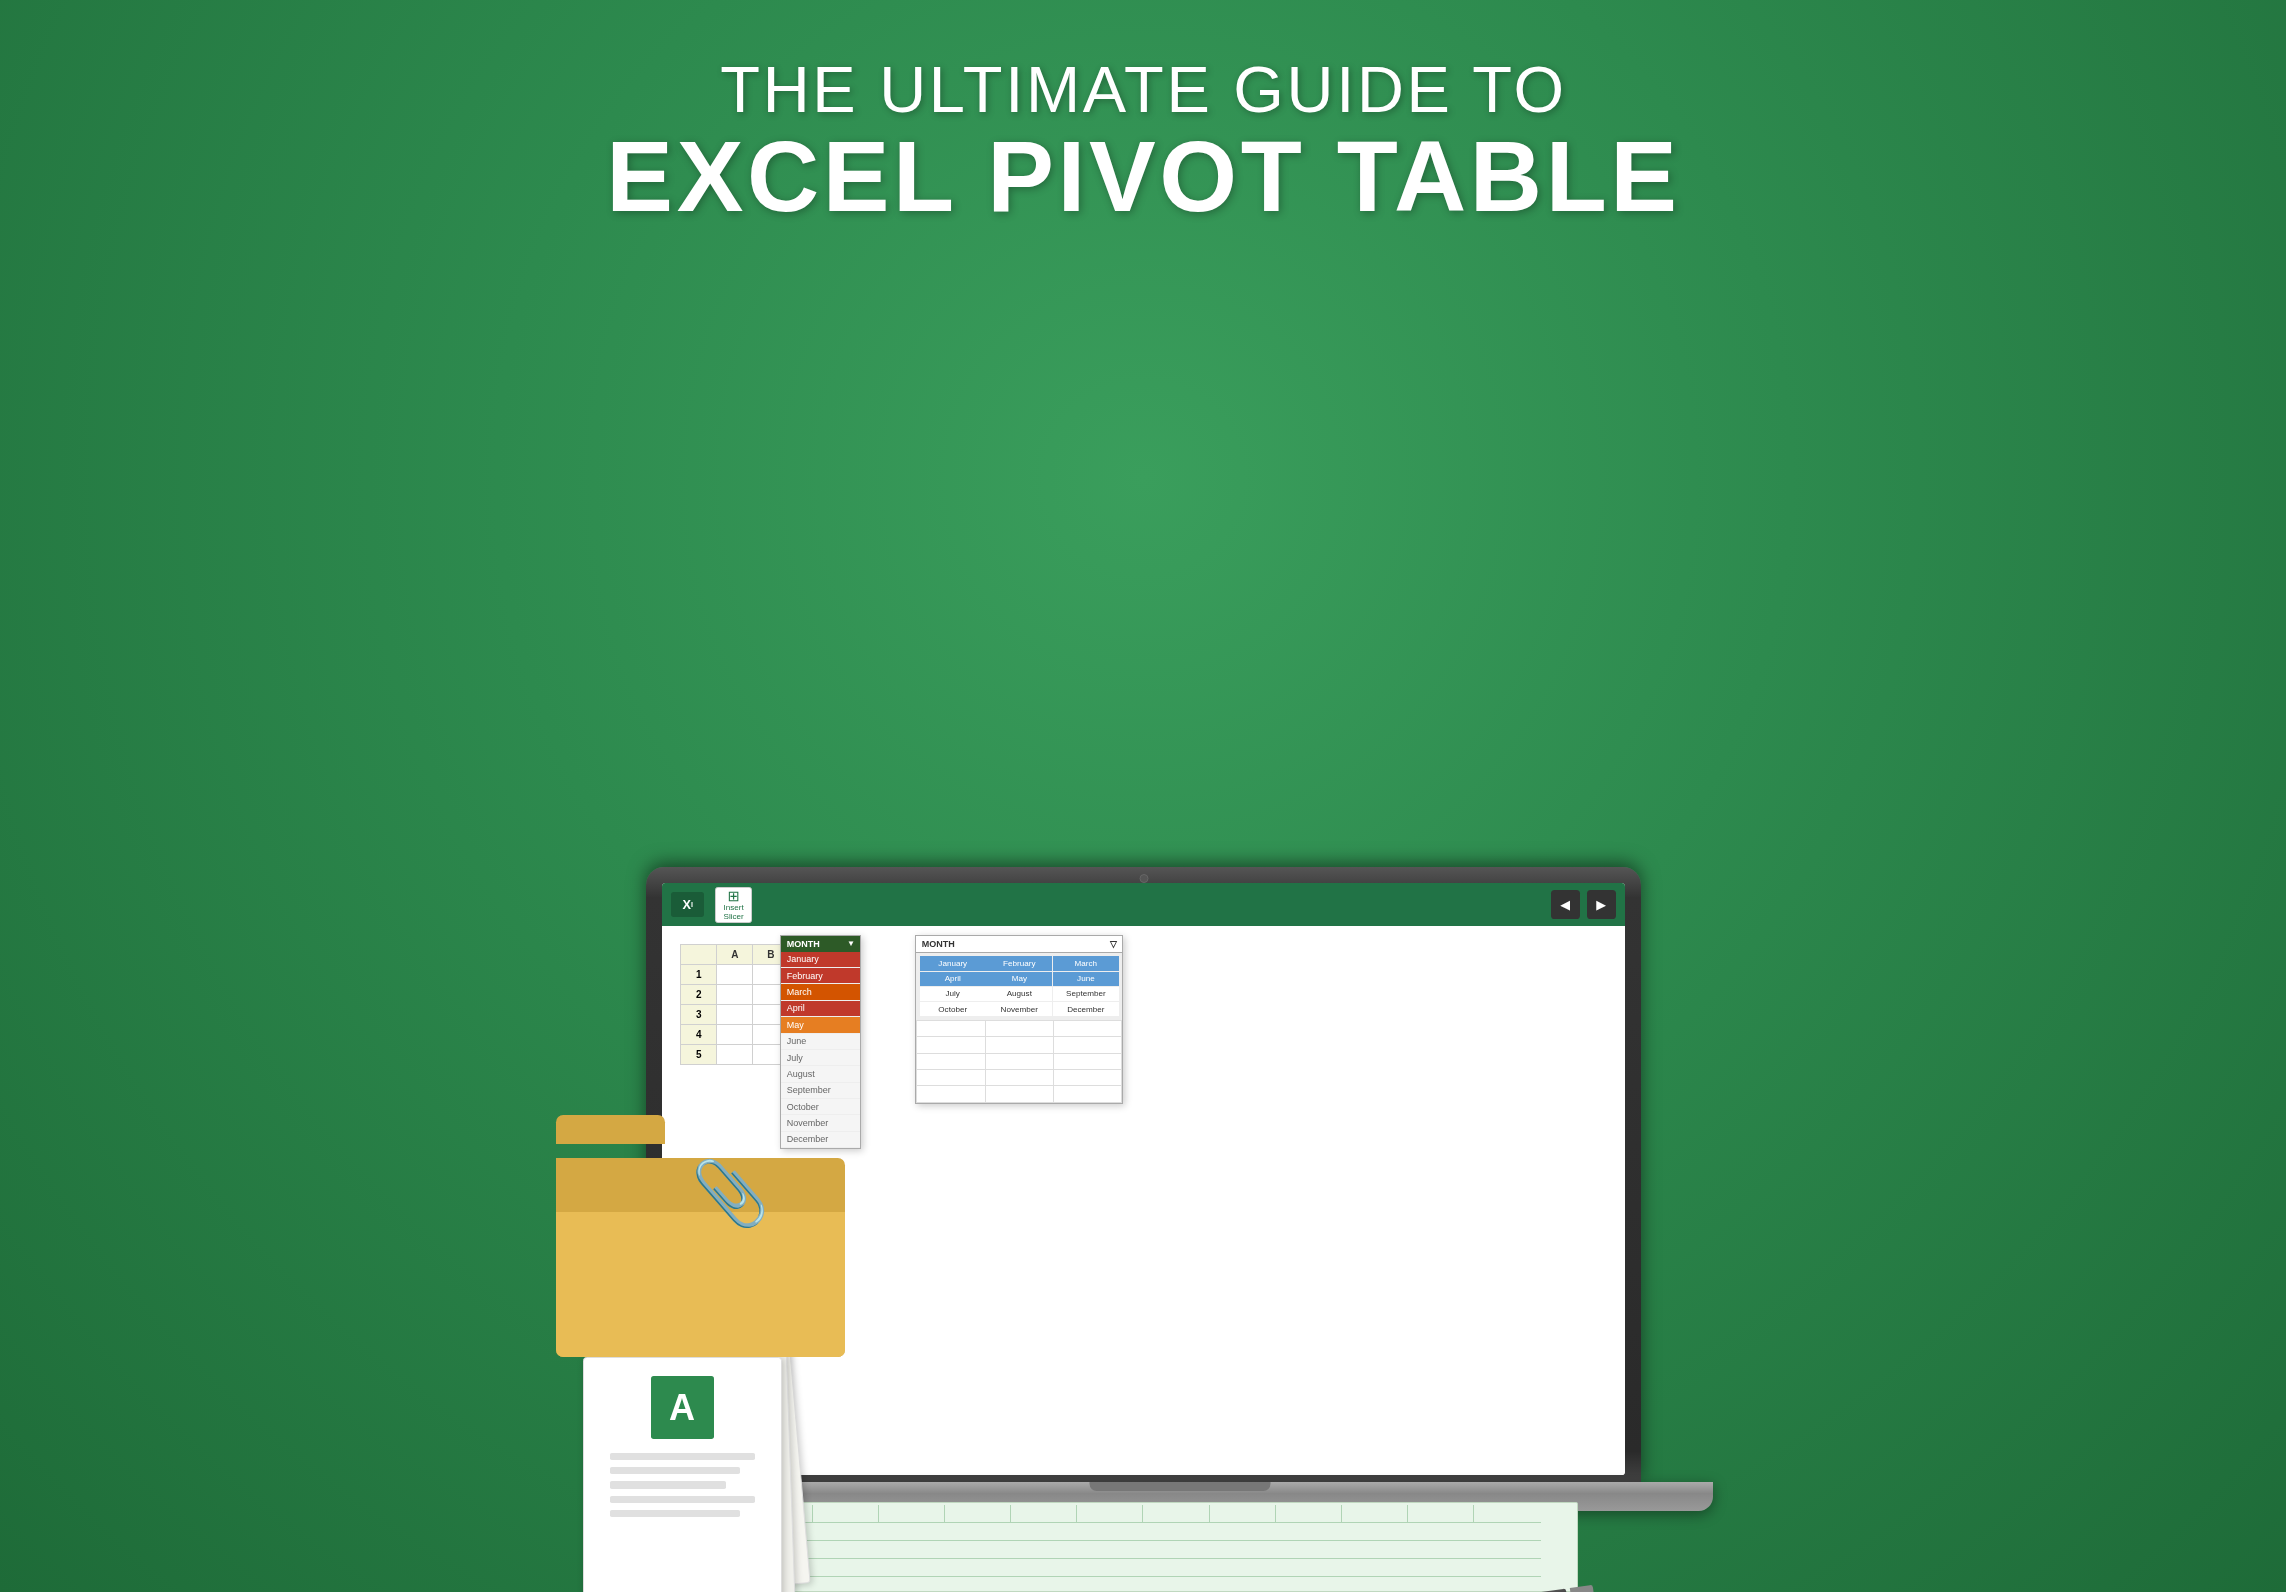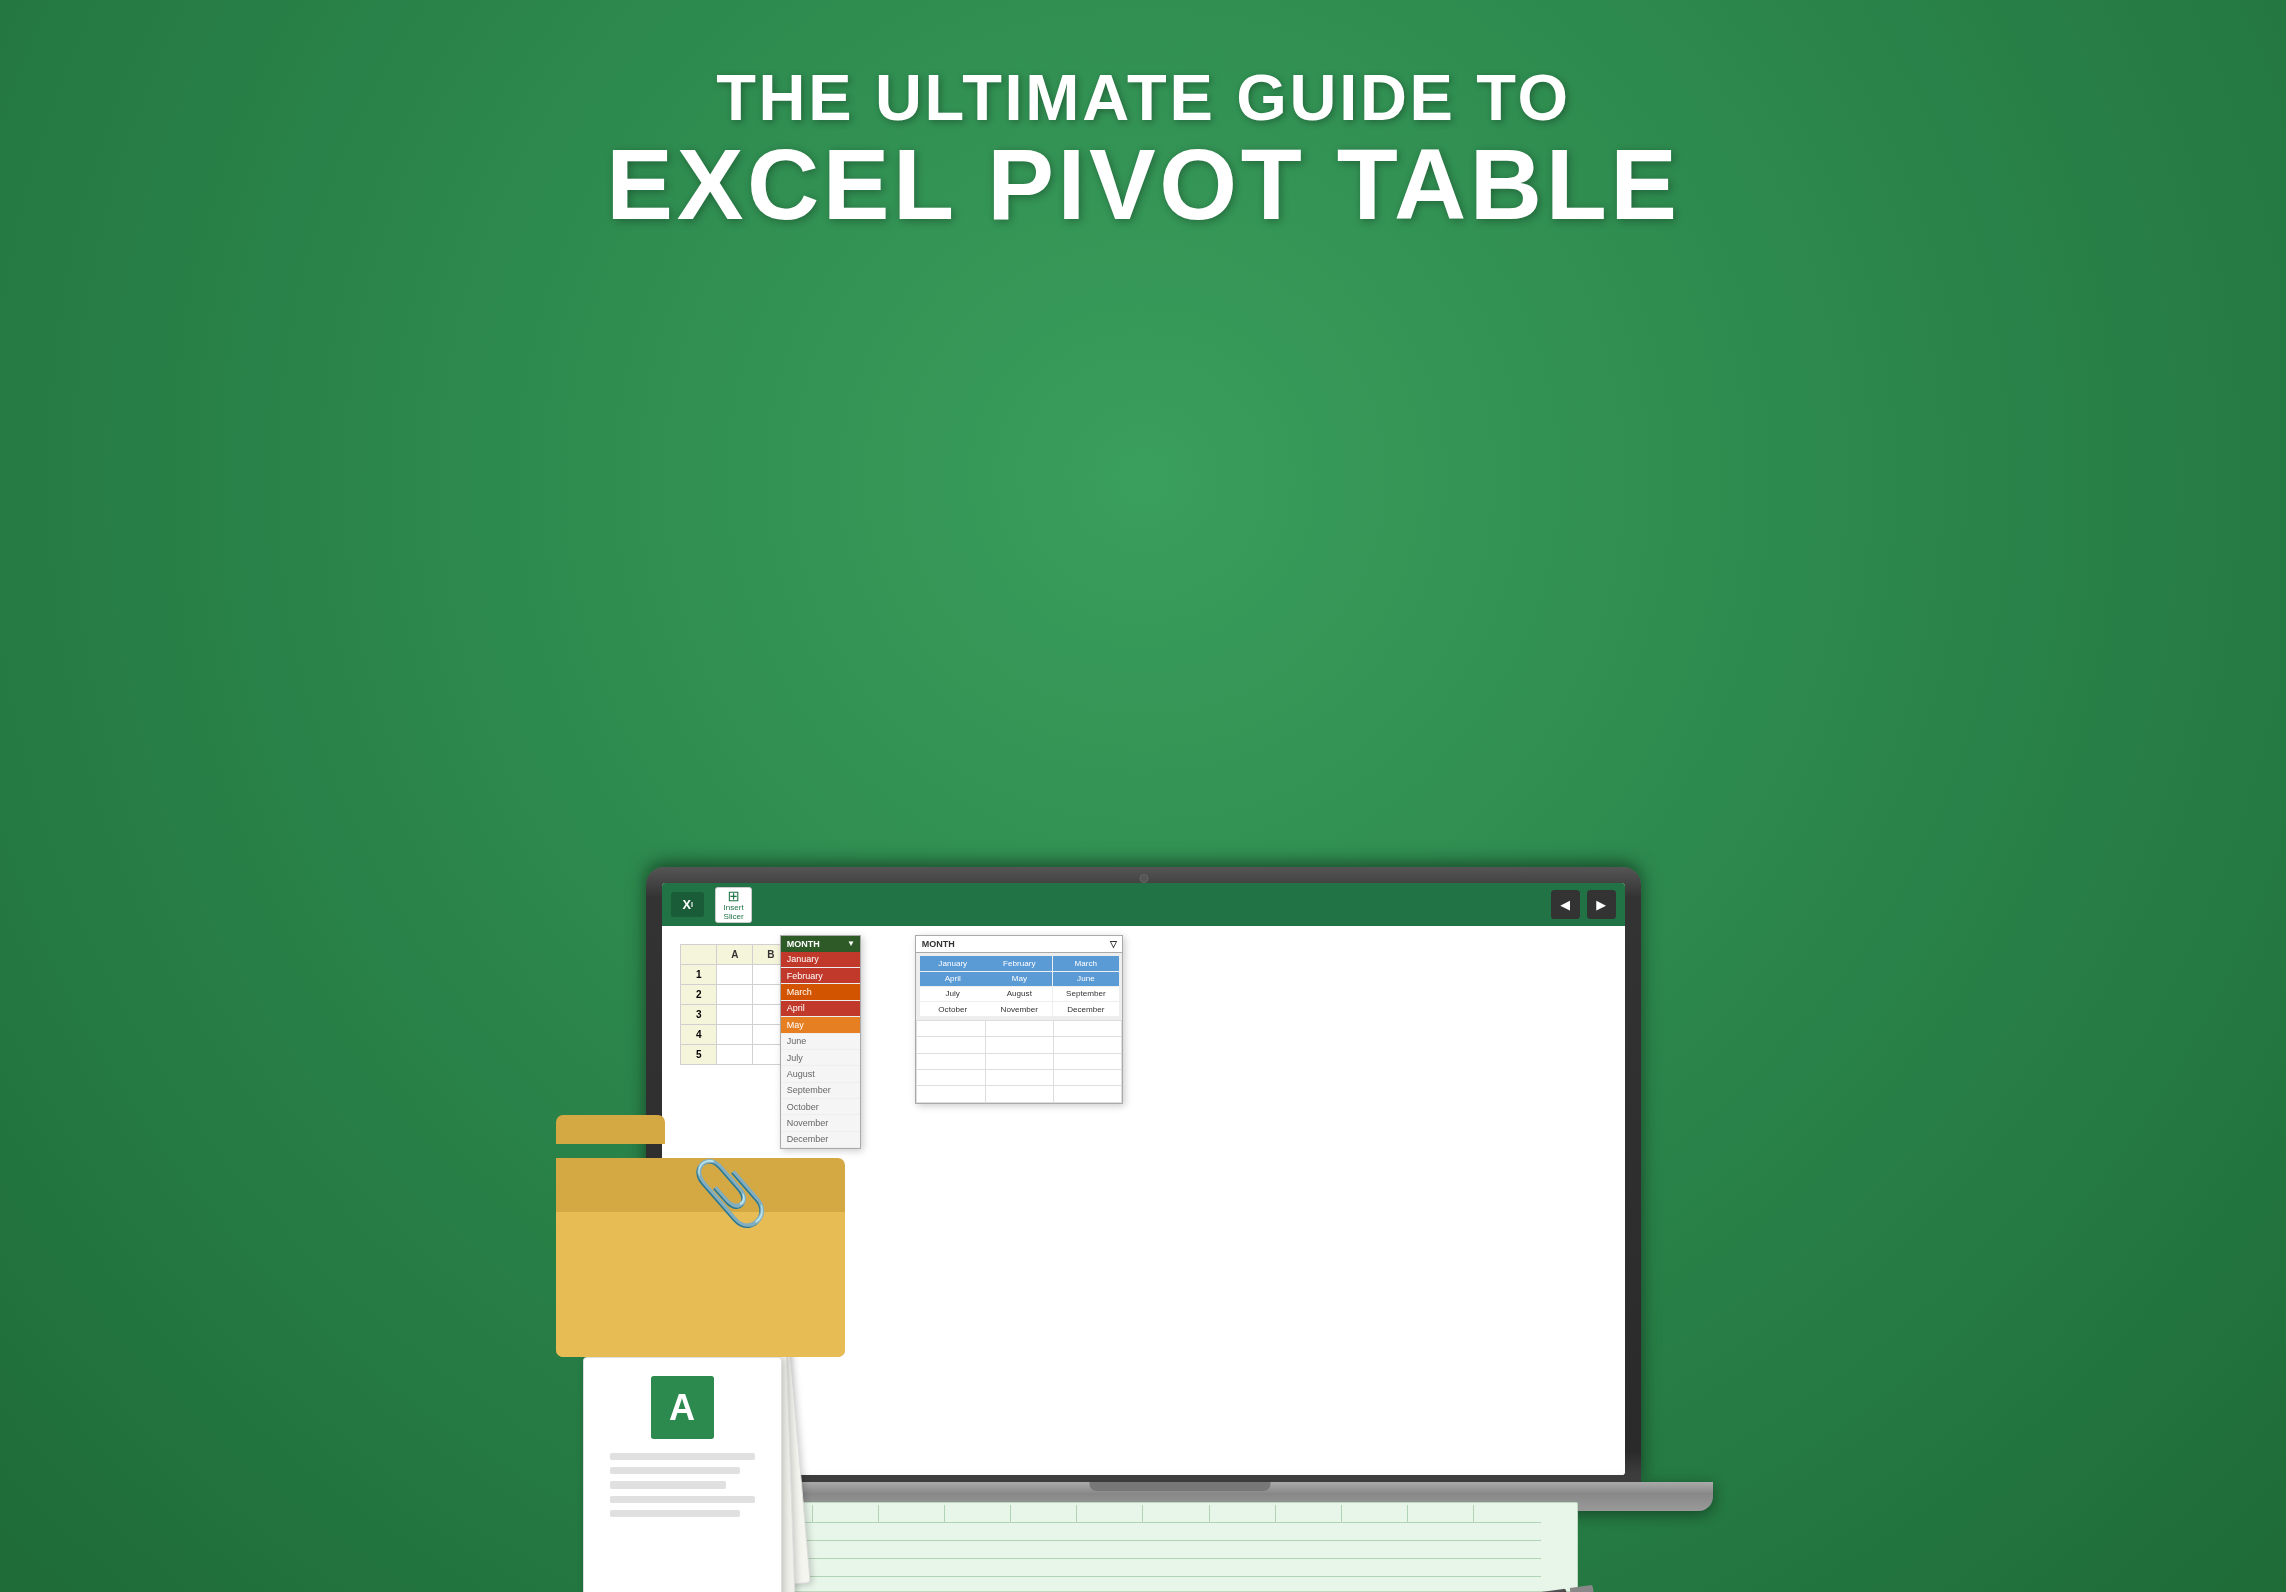--- a/index.html
+++ b/index.html
@@ -26,25 +26,24 @@
       top: 54px;
       left: 0;
       right: 0;
       text-align: center;
       z-index: 10;
     }
 
     .title-top {
       color: white;
       font-size: 65px;
-      font-weight: 700;
+      font-weight: 400;
       letter-spacing: 2.7px;
       line-height: 1.1;
       text-shadow: 1.8px 1.8px 7.2px rgba(0,0,0,0.3);
-      margin-top: 8px;
     }
 
     .title-middle {
       color: white;
       font-size: 100px;
       font-weight: 700;
       letter-spacing: 3.6px;
       line-height: 1.0;
       text-shadow: 1.8px 1.8px 9px rgba(0,0,0,0.3);
     }

